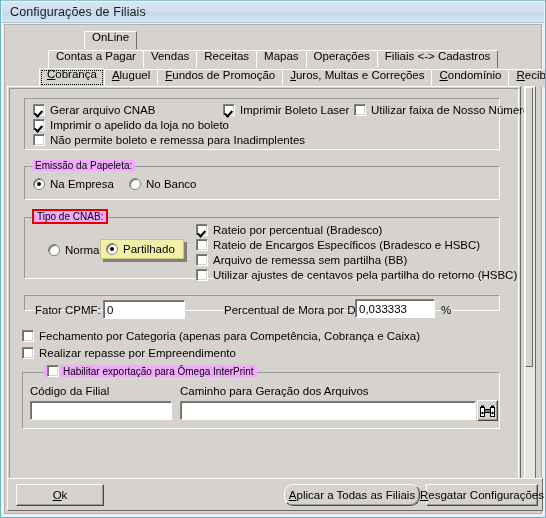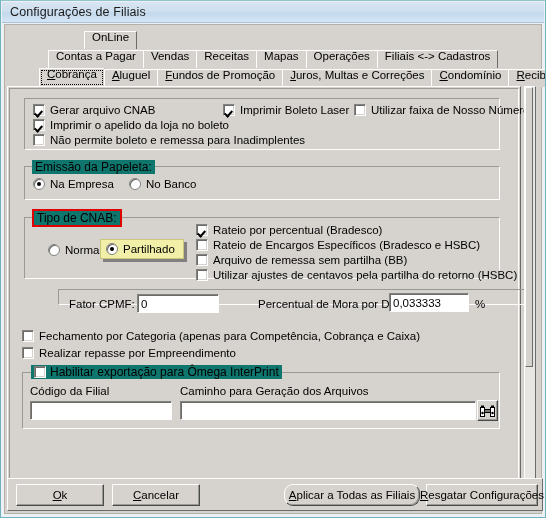--- a/index.html
+++ b/index.html
@@ -120,23 +120,23 @@
   
   .group {
     position: absolute;
     border: 1px solid #9a9a94;
     border-right-color: #fdfdfd;
     border-bottom-color: #fdfdfd;
   }
   .group > .legend {
     position: absolute;
     top: -7px; left: 7px;
-    background: #0f766e;
+    background: #f0abfc;
     padding: 0 3px;
-    font-size: 12px;
+    font-size: 10px;
     color: #000;
     white-space: nowrap;
   }
   .group.redbox > .legend {
     border: 2px solid #e00000;
     padding: 0 3px;
     top: -9px;
   }
 
   
@@ -378,40 +378,40 @@
         <div class="chk" style="left:171px; top:36px;">
           <span class="box"></span>
           <span>Arquivo de remessa sem partilha (BB)</span>
         </div>
         <div class="chk" style="left:171px; top:51px;">
           <span class="box"></span>
           <span>Utilizar ajustes de centavos pela partilha do retorno (HSBC)</span>
         </div>
       </div>
 
-      <div class="group" style="left:16px; top:202px; width:476px; height:16px;margin-left:34px;">
+      <div class="group" style="left:16px; top:208px; width:476px; height:16px;">
         <span class="lbl" style="left:10px; top:8px;">Fator CPMF:</span>
         <span class="input" style="left:78px; top:4px; width:82px; height:19px;">0</span>
 
         <span class="lbl" style="left:199px; top:8px;">Percentual de Mora por Dia:</span>
         <span class="input" style="left:330px; top:3px; width:80px; height:19px;">0,033333</span>
         <span class="lbl" style="left:416px; top:8px;">%</span>
       </div>
 
       <div class="chk" style="left:14px; top:243px;">
         <span class="box"></span>
         <span>Fechamento por Categoria (apenas para Competência, Cobrança e Caixa)</span>
       </div>
       <div class="chk" style="left:14px; top:260px;">
         <span class="box"></span>
         <span>Realizar repasse por Empreendimento</span>
       </div>
 
       <div class="group" style="left:14px; top:285px; width:478px; height:57px;">
-        <span class="legend" style="left:8px; top:-8px; display:flex; align-items:center;text-align:right;">
+        <span class="legend" style="left:21px; top:-8px; display:flex; align-items:center;text-align:right;">
           <span class="box" style="margin-right:4px;"></span>
           <span>Habilitar exportação para Ômega InterPrint</span>
         </span>
 
         <span class="lbl" style="left:7px; top:12px;">Código da Filial</span>
         <span class="input" style="left:7px; top:28px; width:142px; height:19px;"></span>
 
         <span class="lbl" style="left:157px; top:12px;">Caminho para Geração dos Arquivos</span>
         <span class="input" style="left:157px; top:28px; width:296px; height:19px;"></span>
 
@@ -431,23 +431,20 @@
     </div>
 
     <div id="scroll-track">
       <div id="scroll-thumb" style="position:absolute; left:0; top:0; width:8px; height:280px;"></div>
     </div>
 
     <div id="buttonbar">
       <span class="btn" style="left:8px; top:5px; width:88px;">
         <span><u>O</u>k</span>
       </span>
-      <span class="btn" style="left:104px; top:5px; width:88px;">
-        <span><u>C</u>ancelar</span>
-      </span>
       <span class="btn" style="left:276px; top:5px; width:136px;border-radius:9px;">
         <span><u>A</u>plicar a Todas as Filiais</span>
       </span>
       <span class="btn" style="left:418px; top:5px; width:112px;">
         <span><u>R</u>esgatar Configurações</span>
       </span>
     </div>
 
   </div>
 </div>

